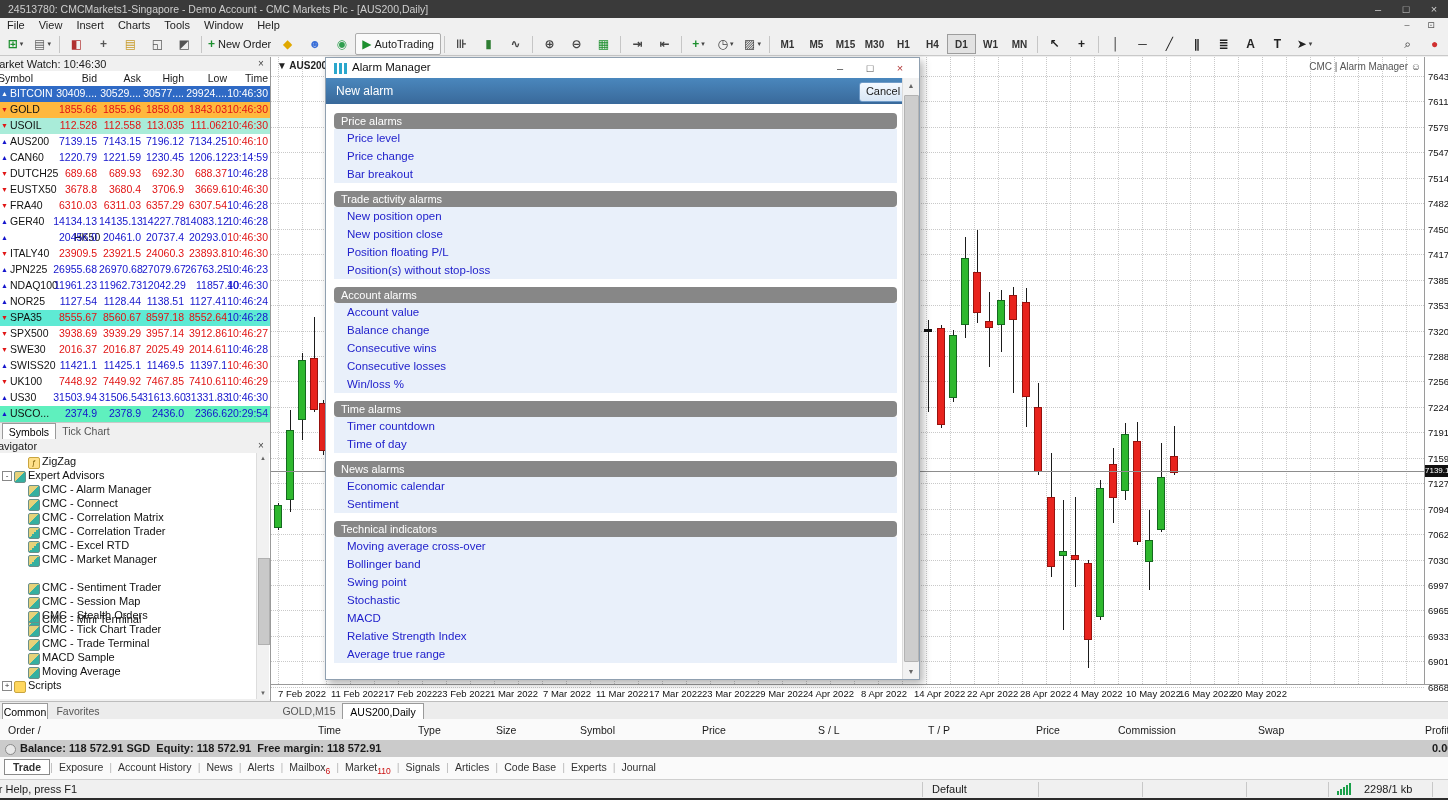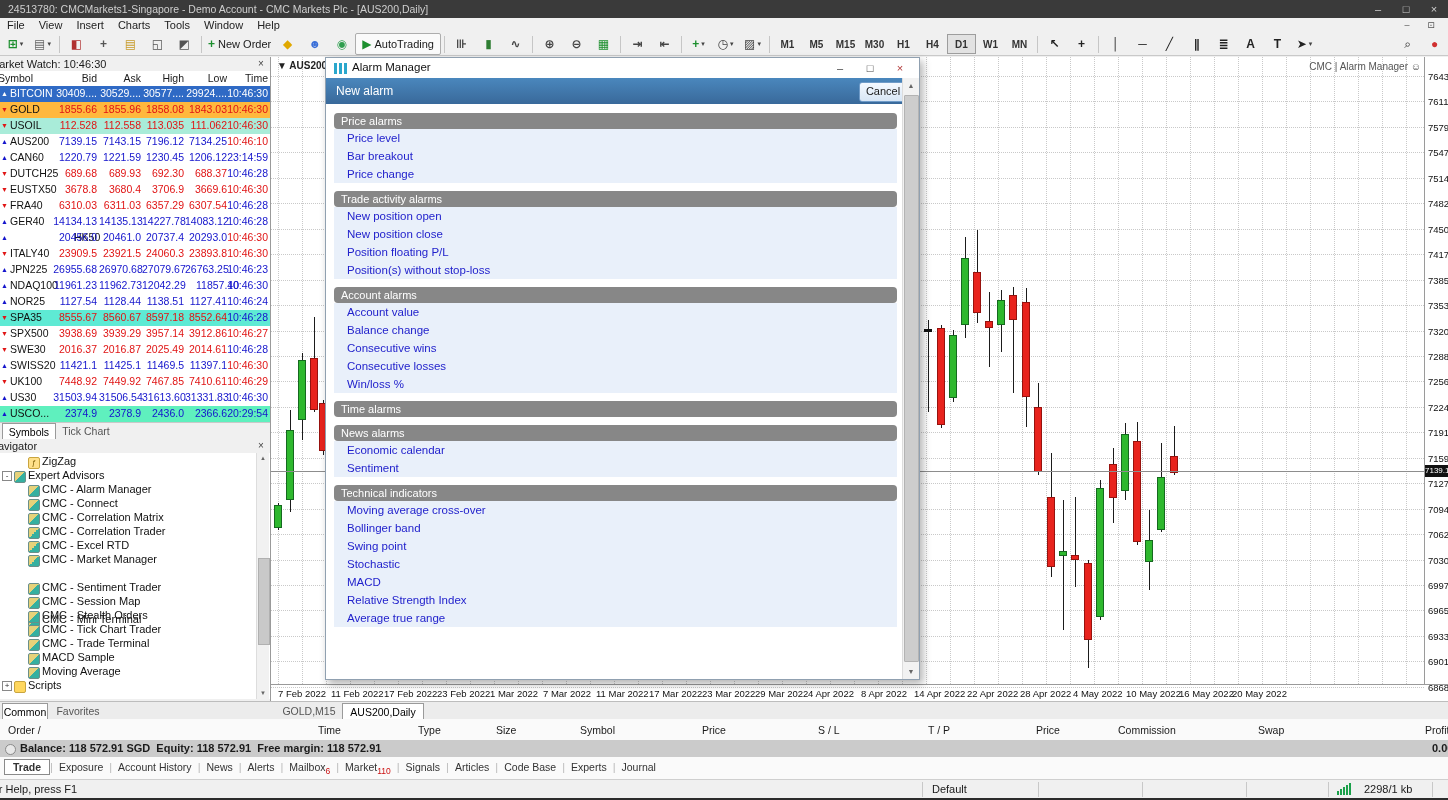--- a/index.html
+++ b/index.html
@@ -709,22 +709,22 @@
     <div id="dlg-scroll">
       <div class="scr-arrow" style="top:0">▲</div>
       <div class="scr-thumb" style="top:17px;height:565px"></div>
       <div class="scr-arrow" style="bottom:0">▼</div>
     </div>
     <div id="dlg-content">
         <div class="dlg-sec">
           <div class="dlg-sec-h">Price alarms</div>
           <div class="dlg-items">
             <div class="dlg-item">Price level</div>
+            <div class="dlg-item">Price change</div>
             <div class="dlg-item">Bar breakout</div>
-            <div class="dlg-item">Price change</div>
           </div>
         </div>
         <div class="dlg-sec">
           <div class="dlg-sec-h">Trade activity alarms</div>
           <div class="dlg-items">
             <div class="dlg-item">New position open</div>
             <div class="dlg-item">New position close</div>
             <div class="dlg-item">Position floating P/L</div>
             <div class="dlg-item">Position(s) without stop-loss</div>
           </div>
@@ -734,20 +734,24 @@
           <div class="dlg-items">
             <div class="dlg-item">Account value</div>
             <div class="dlg-item">Balance change</div>
             <div class="dlg-item">Consecutive wins</div>
             <div class="dlg-item">Consecutive losses</div>
             <div class="dlg-item">Win/loss %</div>
           </div>
         </div>
         <div class="dlg-sec">
           <div class="dlg-sec-h">Time alarms</div>
+          <div class="dlg-items">
+            <div class="dlg-item">Timer countdown</div>
+            <div class="dlg-item">Time of day</div>
+          </div>
         </div>
         <div class="dlg-sec">
           <div class="dlg-sec-h">News alarms</div>
           <div class="dlg-items">
             <div class="dlg-item">Economic calendar</div>
             <div class="dlg-item">Sentiment</div>
           </div>
         </div>
         <div class="dlg-sec">
           <div class="dlg-sec-h">Technical indicators</div>

